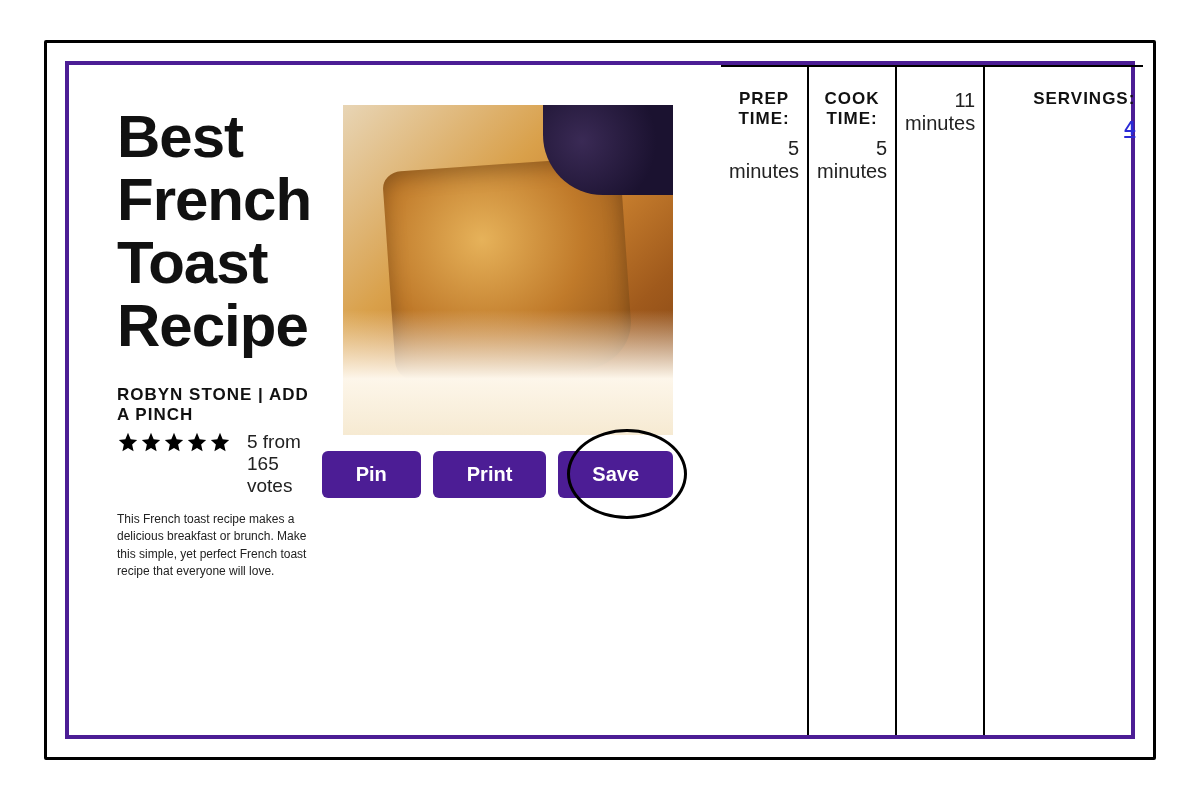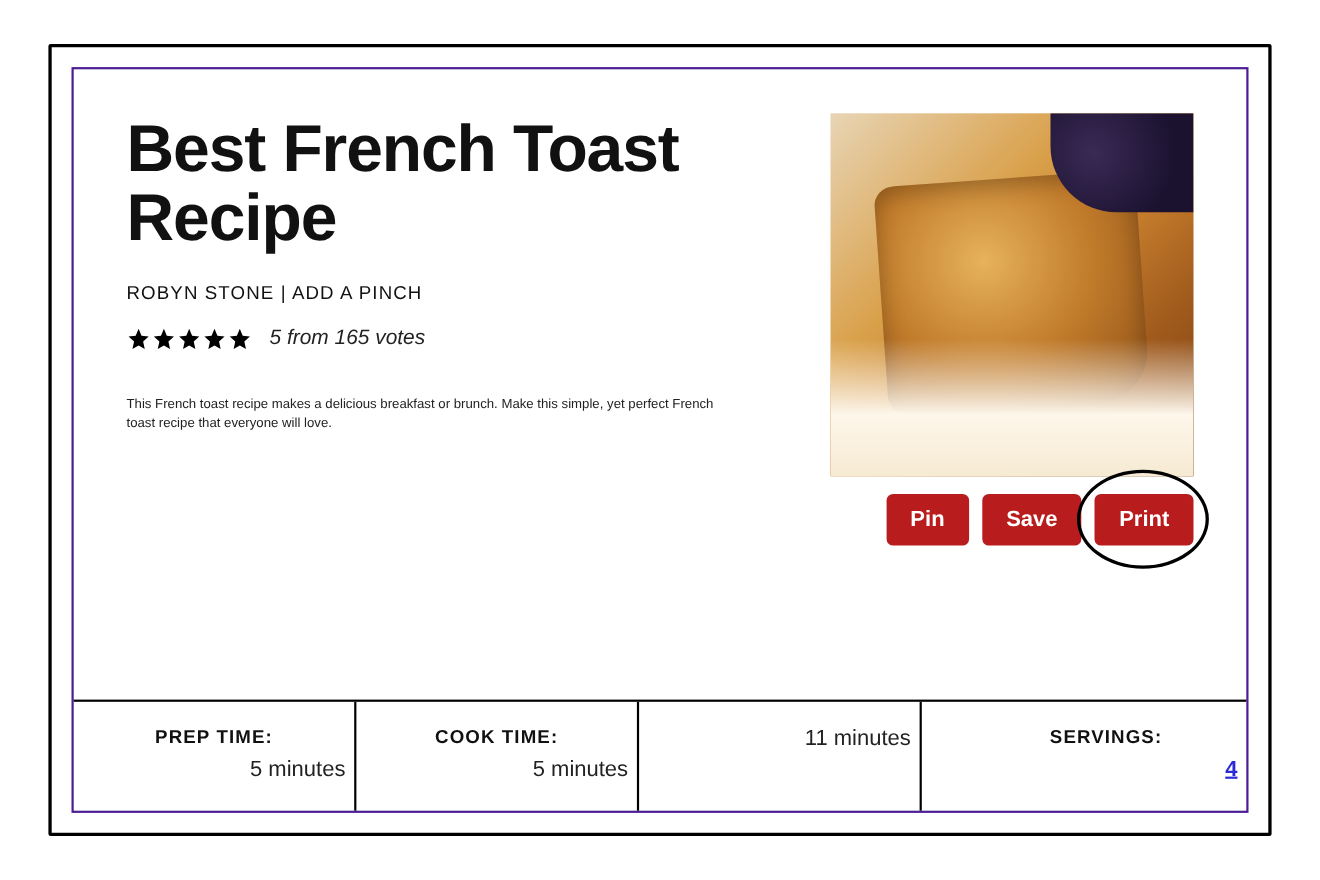--- a/index.html
+++ b/index.html
@@ -11,24 +11,24 @@
     padding: 40px 44px;
     color: #111;
   }
   .outer {
     border: 3px solid #000;
     border-radius: 2px;
     padding: 18px;
     height: 720px;
   }
   .card {
-    border: 2px solid #4c1d95;
+    border: 4px solid #4c1d95;
     height: 100%;
     display: flex;
-    flex-direction: column;
+    flex-direction: row;
   }
   .top {
     display: flex;
     padding: 40px 48px 32px 48px;
     gap: 32px;
     flex: 1;
   }
   .left {
     flex: 1;
     display: flex;
@@ -36,31 +36,30 @@
   }
   .title {
     font-size: 60px;
     font-weight: 800;
     line-height: 1.05;
     letter-spacing: -1px;
     margin-bottom: 28px;
   }
   .author {
     font-size: 17px;
-    font-weight: 400;
+    font-weight: 700;
     letter-spacing: 1px;
     text-transform: uppercase;
-    margin-bottom: 20px;
+    margin-bottom: 6px;
   }
   .rating-row {
     display: flex;
-    align-items: flex-end;
+    align-items: flex-start;
     gap: 16px;
-    margin-bottom: 40px;
-    font-style: italic;
+    margin-bottom: 14px;
   }
   .stars {
     display: flex;
     gap: 1px;
   }
   .stars svg {
     width: 22px;
     height: 22px;
     fill: #000;
   }
@@ -111,27 +110,27 @@
     background: radial-gradient(circle at 30% 40%, #3a2a55 0%, #1b1230 70%);
     border-bottom-left-radius: 60px;
   }
   .actions {
     display: flex;
     gap: 12px;
     justify-content: flex-end;
     position: relative;
   }
   .btn {
-    background: #b91c1c;
+    background: #4c1d95;
     color: #fff;
     border: none;
     border-radius: 6px;
     font-size: 20px;
     font-weight: 700;
-    padding: 12px 22px;
+    padding: 12px 34px;
     cursor: pointer;
   }
   .circle-callout {
     position: absolute;
     border: 3px solid #000;
     border-radius: 50%;
     width: 120px;
     height: 90px;
     right: -14px;
     top: -22px;
@@ -197,22 +196,22 @@
           <div class="rating-text">5 from 165 votes</div>
         </div>
         <p class="desc">This French toast recipe makes a delicious breakfast or brunch. Make this simple, yet perfect French toast recipe that everyone will love.</p>
       </div>
       <div class="right">
         <div class="hero">
           <div class="berries"></div>
         </div>
         <div class="actions">
           <button class="btn">Pin</button>
+          <button class="btn">Print</button>
           <button class="btn">Save</button>
-          <button class="btn">Print</button>
           <div class="circle-callout"></div>
         </div>
       </div>
     </div>
 
     <div class="meta-row">
       <div class="meta-cell">
         <div class="meta-label">PREP TIME:</div>
         <div class="meta-value">5 minutes</div>
       </div>

